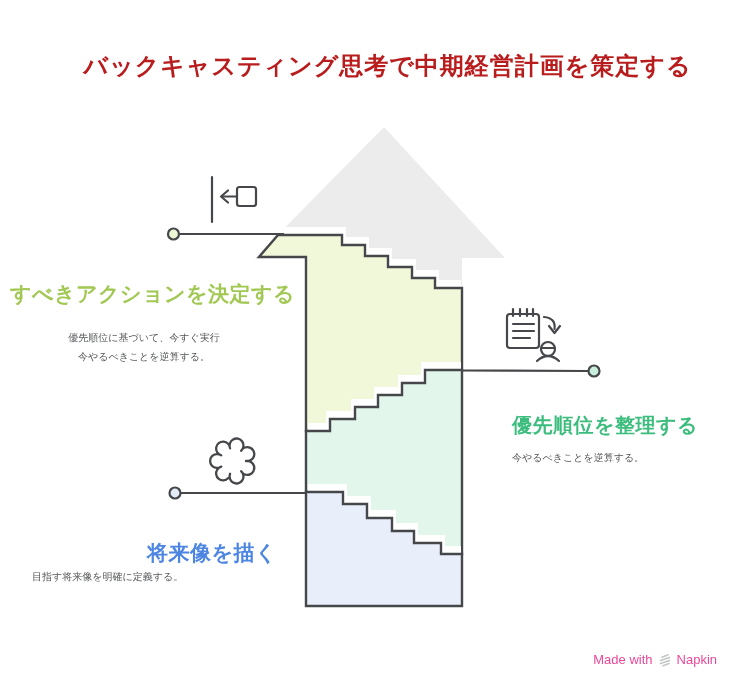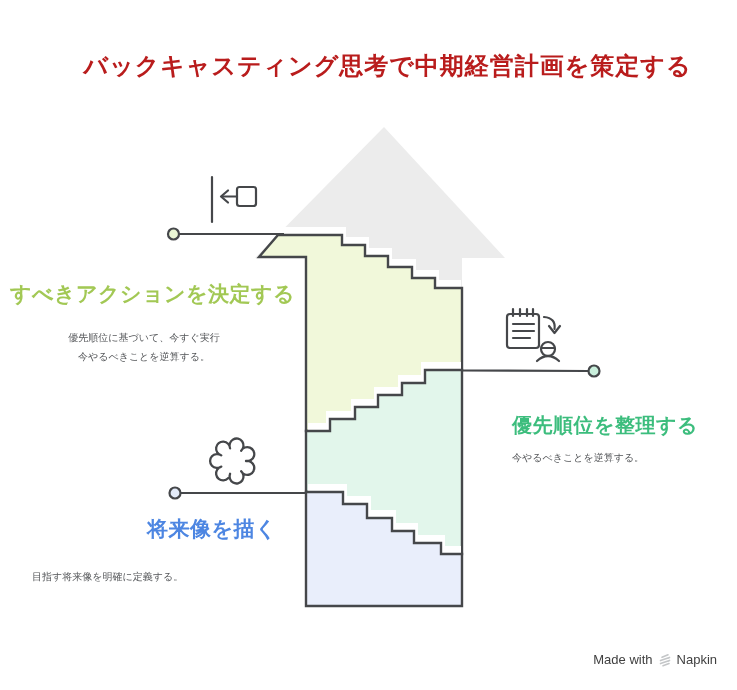--- a/index.html
+++ b/index.html
@@ -11,24 +11,24 @@
          letter-spacing:1px;white-space:nowrap;}
   svg.diagram{position:absolute;left:0;top:0;}
   .step{position:absolute;}
   .step-heading{font-weight:600;letter-spacing:0.5px;white-space:nowrap;}
   .step-body{font-size:10px;color:#545659;line-height:19px;}
   .step-body .bl{display:block;}
   .s1-head{left:10px;top:280px;width:260px;text-align:center;font-size:21px;}
   .s1-body{left:10px;top:328px;width:268px;text-align:center;}
   .s2-head{left:512px;top:412px;font-size:20px;}
   .s2-body{left:512px;top:448px;text-align:left;}
-  .s3-head{left:20px;top:515px;width:257px;text-align:right;font-size:21px;}
+  .s3-head{left:20px;top:539px;width:257px;text-align:right;font-size:21px;}
   .s3-body{left:32px;top:567px;text-align:right;}
   .footer{position:absolute;top:652px;right:20px;display:flex;align-items:center;
-          gap:5px;font-size:13px;color:#404040;}
+          gap:5px;font-size:13px;color:#ec4899;}
 </style>
 </head>
 <body>
 
 <div class="canvas">
 
   <h1 class="title" style="color: #b91c1c;">バックキャスティング思考で中期経営計画を策定する</h1>
 
   <svg class="diagram" width="737" height="690" viewBox="0 0 737 690">
 

